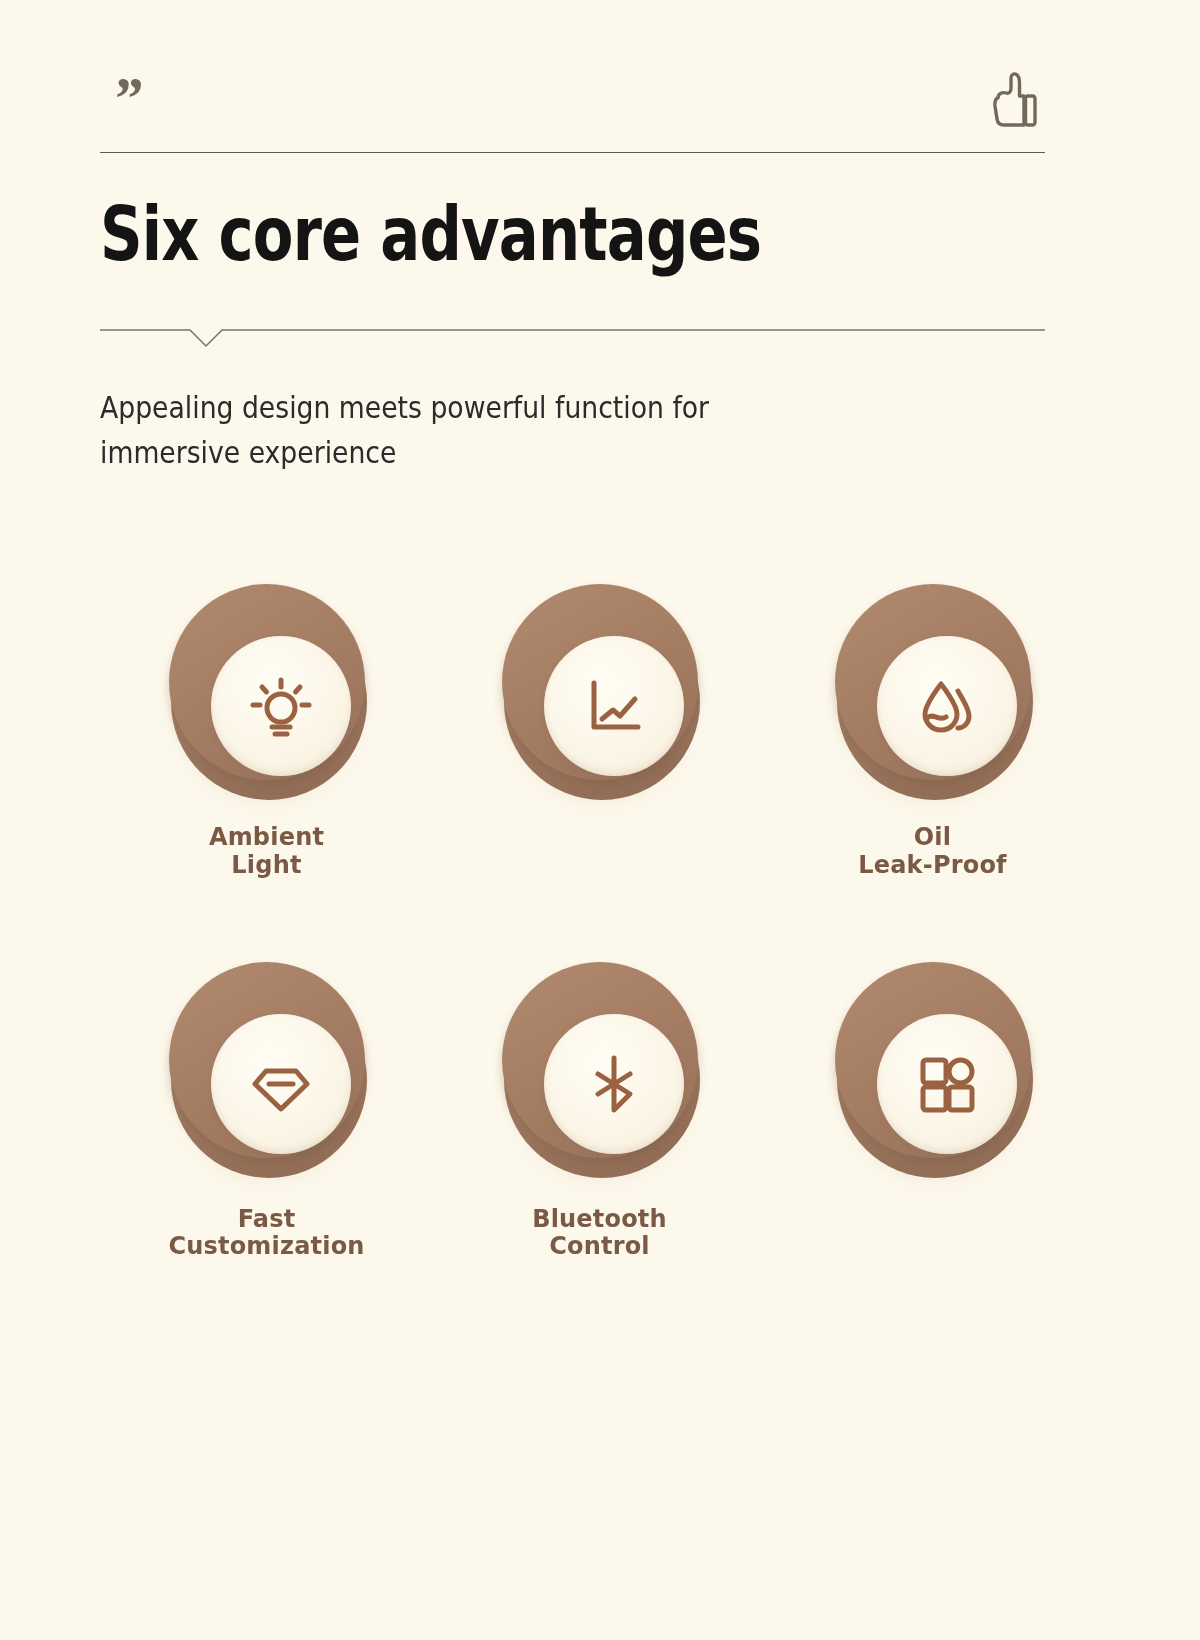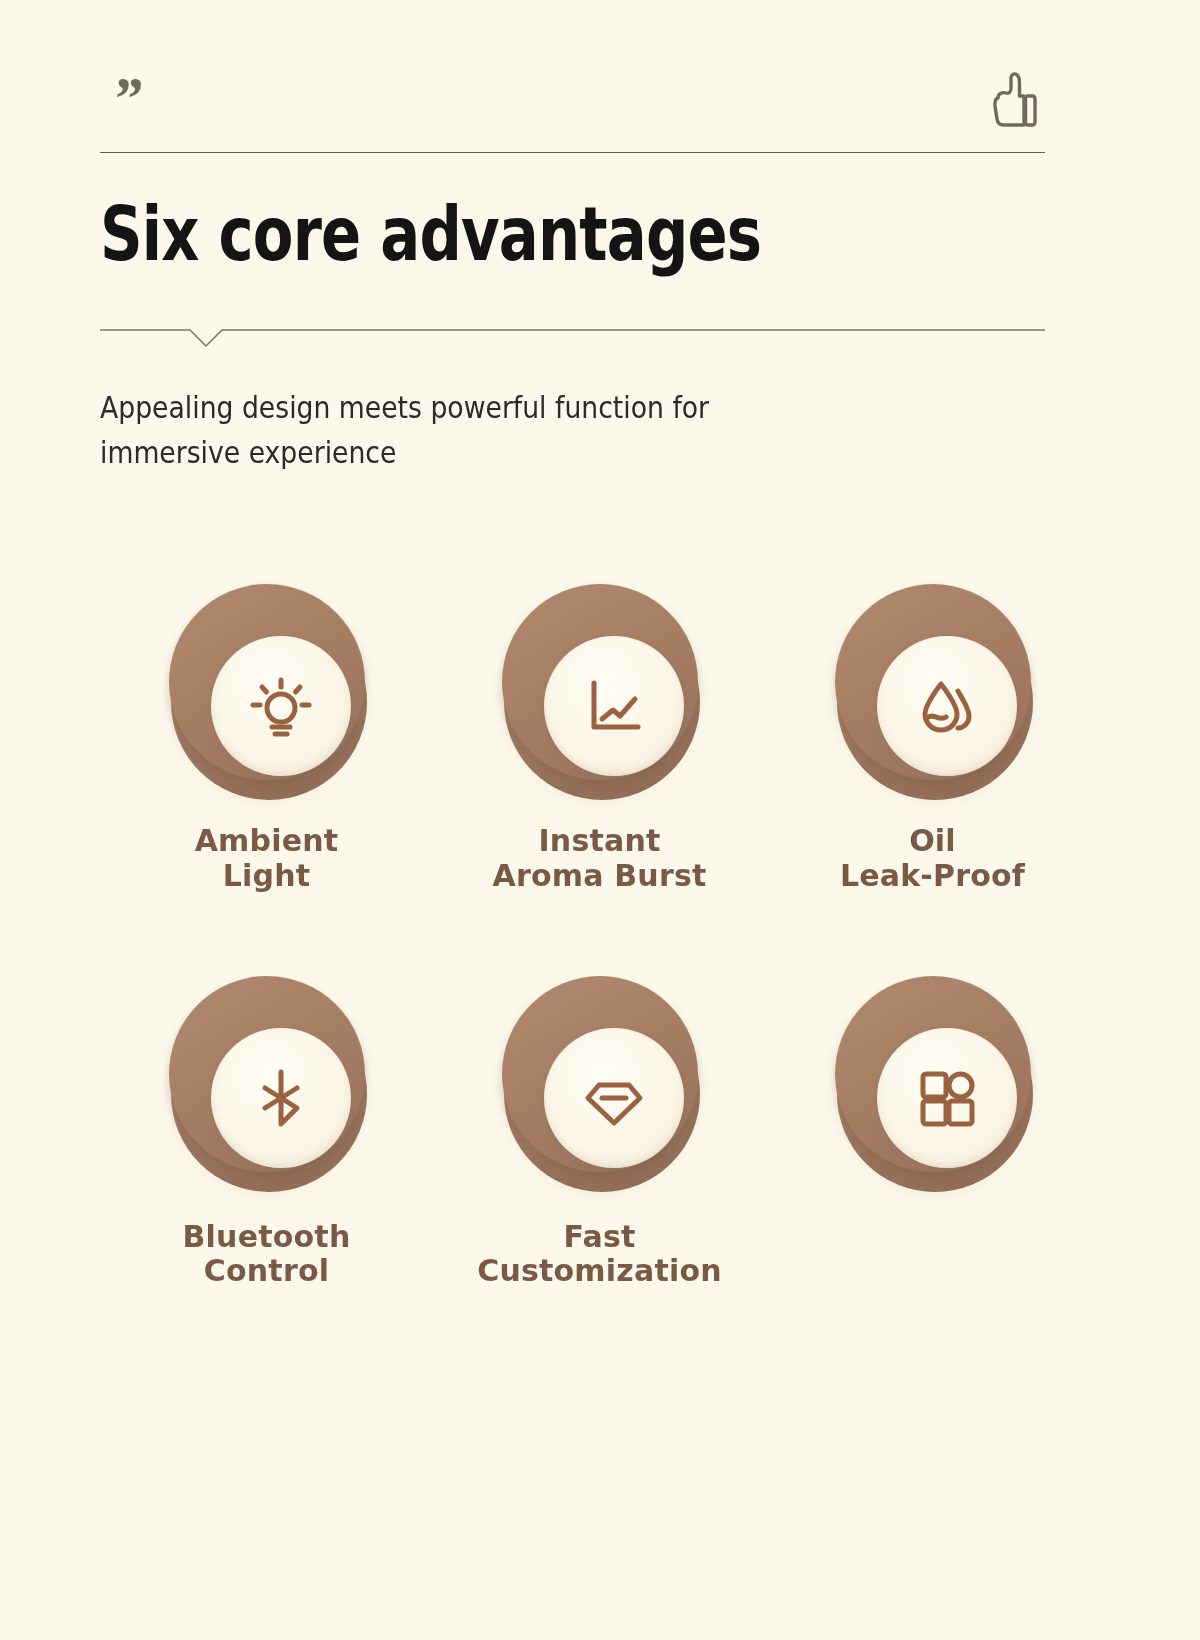--- a/index.html
+++ b/index.html
@@ -173,21 +173,21 @@
     display: flex;
     align-items: center;
     justify-content: center;
   }
   .badge-face svg { display: block; }
 
   .cell-label {
     margin-top: 14px;
     text-align: center;
     font-family: "DejaVu Sans", sans-serif;
-    font-size: 30px;
+    font-size: 24px;
     font-weight: 700;
     color: #7A5A45;
     line-height: 1.16;
     letter-spacing: 0.2px;
     white-space: pre-line;
   }
   .row-2 .cell-label { margin-top: 18px; }
 </style>
 </head>
 <body>
@@ -248,22 +248,20 @@
           <div class="badge-base"></div>
           <div class="badge-ring">
             <div class="badge-face">
               <svg viewBox="0 0 72 72" width="72" height="72" fill="none" stroke="#9A6241" stroke-width="5" stroke-linecap="round" stroke-linejoin="round">
                 <path d="M16 13 L16 57 L60 57"></path>
                 <path d="M24 49 L35 40 L42 46 L57 29"></path>
               </svg>
             </div>
           </div>
         </div>
-        <div class="cell-label">Instant
-Aroma Burst</div>
       </div>
 
       <div class="cell">
         <div class="badge">
           <div class="badge-shadow"></div>
           <div class="badge-base"></div>
           <div class="badge-ring">
             <div class="badge-face">
               <svg viewBox="0 0 72 72" width="72" height="72" fill="none" stroke="#9A6241" stroke-width="5" stroke-linecap="round" stroke-linejoin="round">
                 <path d="M30 14 C30 14 14 34 14 44 C14 53 21 60 30 60 C39 60 46 53 46 44 C46 34 30 14 30 14 Z"></path>
@@ -281,45 +279,45 @@
 
     <div class="grid-row row-2">
 
       <div class="cell">
         <div class="badge">
           <div class="badge-shadow"></div>
           <div class="badge-base"></div>
           <div class="badge-ring">
             <div class="badge-face">
               <svg viewBox="0 0 72 72" width="72" height="72" fill="none" stroke="#9A6241" stroke-width="5" stroke-linecap="round" stroke-linejoin="round">
+                <path d="M21 23 L51 23 L62 36 L36 61 L10 36 Z"></path>
+                <path d="M24 36 L48 36"></path>
+              </svg>
+            </div>
+          </div>
+        </div>
+        <div class="cell-label">Fast
+Customization</div>
+      </div>
+
+      <div class="cell">
+        <div class="badge">
+          <div class="badge-shadow"></div>
+          <div class="badge-base"></div>
+          <div class="badge-ring">
+            <div class="badge-face">
+              <svg viewBox="0 0 72 72" width="72" height="72" fill="none" stroke="#9A6241" stroke-width="5" stroke-linecap="round" stroke-linejoin="round">
                 <path d="M36 10 L36 62 L52 46 L20 26"></path>
                 <path d="M20 46 L52 26"></path>
               </svg>
             </div>
           </div>
         </div>
         <div class="cell-label">Bluetooth
 Control</div>
-      </div>
-
-      <div class="cell">
-        <div class="badge">
-          <div class="badge-shadow"></div>
-          <div class="badge-base"></div>
-          <div class="badge-ring">
-            <div class="badge-face">
-              <svg viewBox="0 0 72 72" width="72" height="72" fill="none" stroke="#9A6241" stroke-width="5" stroke-linecap="round" stroke-linejoin="round">
-                <path d="M21 23 L51 23 L62 36 L36 61 L10 36 Z"></path>
-                <path d="M24 36 L48 36"></path>
-              </svg>
-            </div>
-          </div>
-        </div>
-        <div class="cell-label">Fast
-Customization</div>
       </div>
 
       <div class="cell">
         <div class="badge">
           <div class="badge-shadow"></div>
           <div class="badge-base"></div>
           <div class="badge-ring">
             <div class="badge-face">
               <svg viewBox="0 0 72 72" width="72" height="72" fill="none" stroke="#9A6241" stroke-width="5" stroke-linecap="round" stroke-linejoin="round">
                 <rect x="12" y="12" width="23" height="23" rx="3"></rect>

